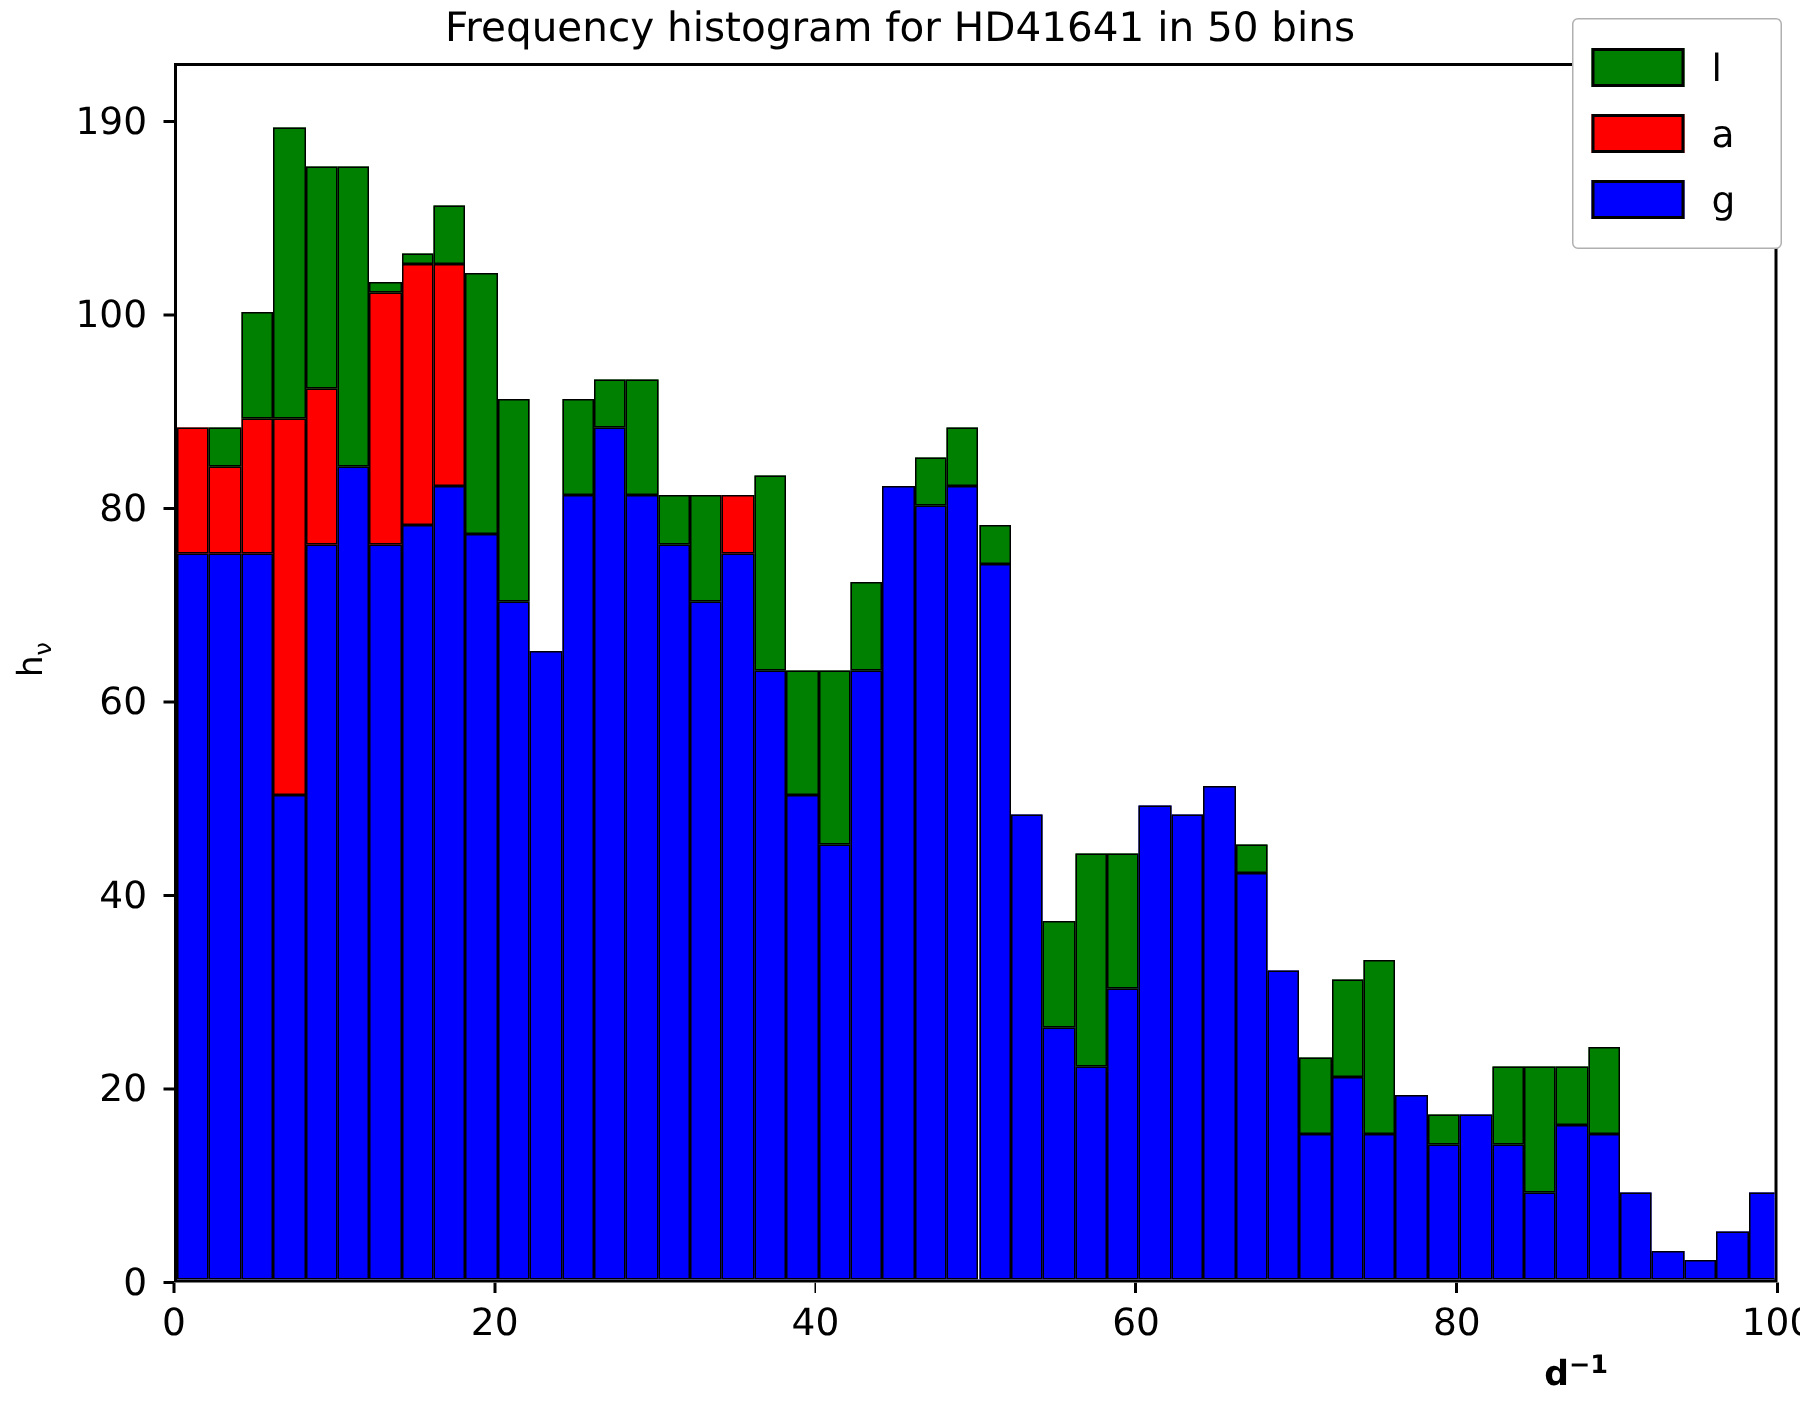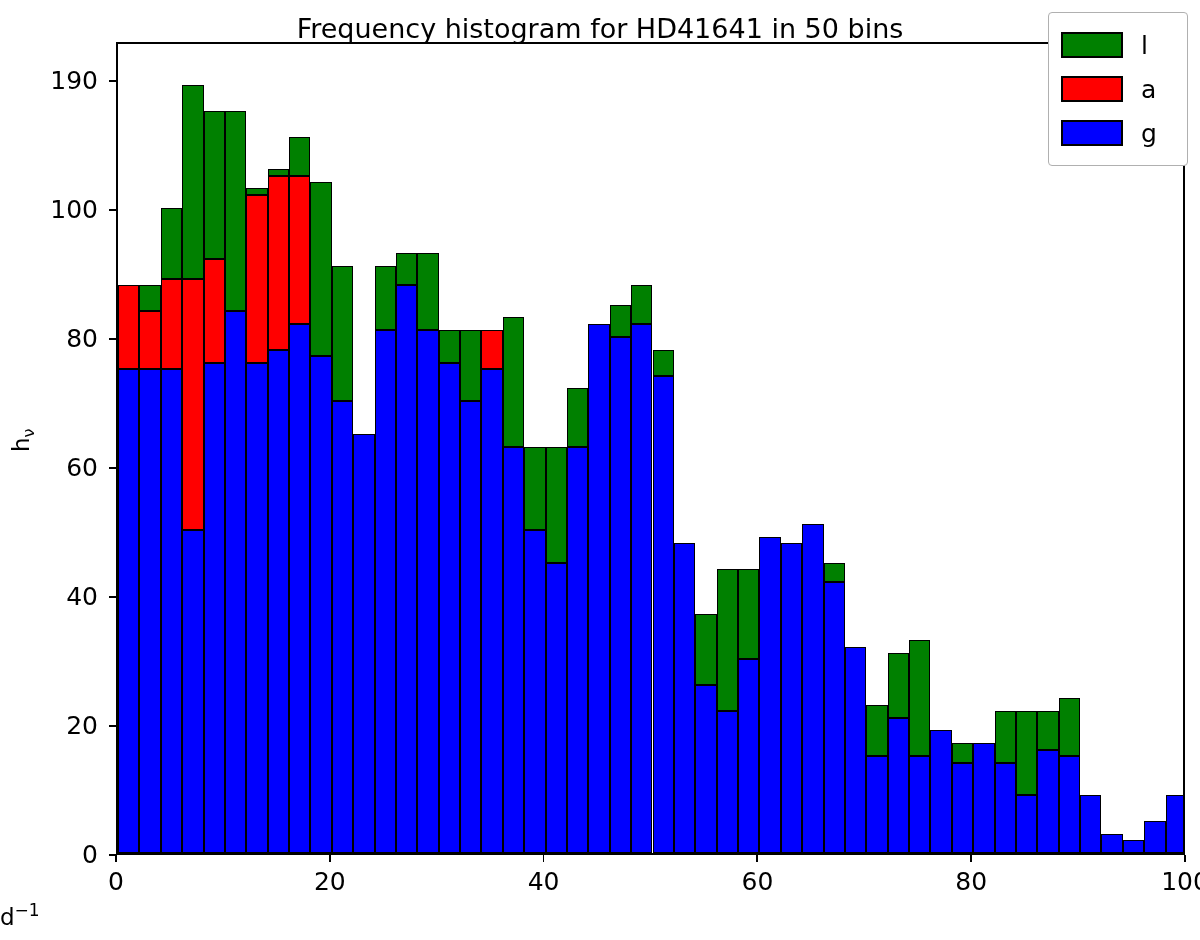--- a/index.html
+++ b/index.html
@@ -20,21 +20,21 @@
     position: relative;
     width: 1200px;
     height: 940px;
     background: #ffffff;
   }
 
   
   #chart-title {
     position: absolute;
     left: 0;
-    top: 12px;
+    top: 2px;
     width: 1200px;
     text-align: center;
     font-size: 27px;
     line-height: 34px;
     letter-spacing: 0px;
     color: #000000;
     white-space: nowrap;
   }
 
   
@@ -132,23 +132,24 @@
   }
   #ylabel .sub {
     font-size: 16px;
     vertical-align: sub;
   }
   #xlabel {
     position: absolute;
     left: 0;
     top: 900px;
     width: 1072px;
-    text-align: left;
+    text-align: right;
     font-size: 23px;
     white-space: nowrap;
+    font-weight: bold;
   }
   #xlabel .sup {
     font-size: 17px;
     vertical-align: super;
   }
 
   
   #legend {
     position: absolute;
     right: 12px;

